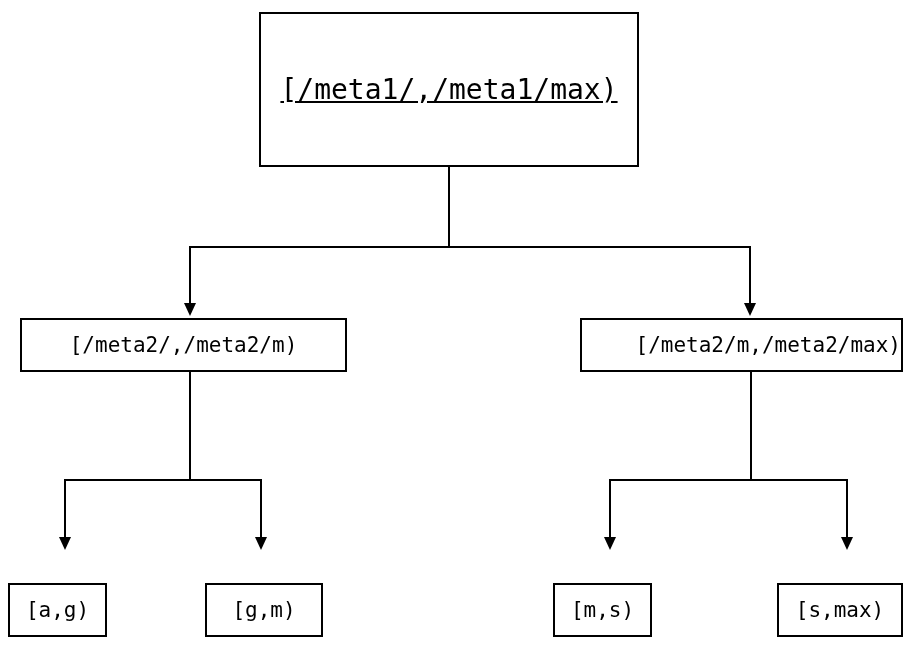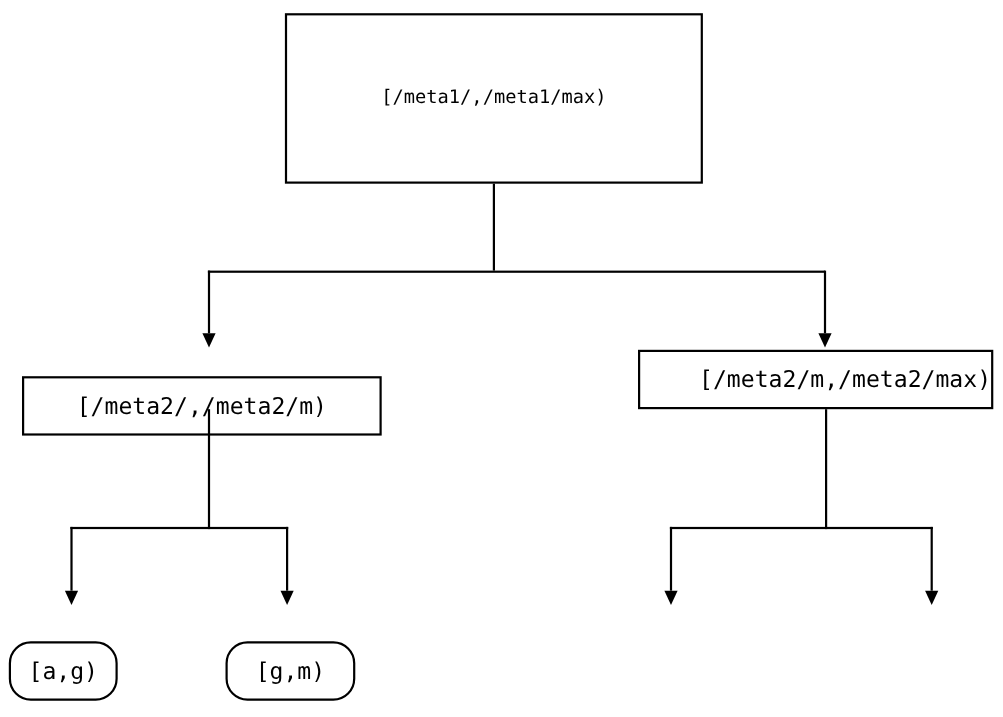--- a/index.html
+++ b/index.html
@@ -28,28 +28,28 @@
     color: #000000;
     white-space: pre;
   }
   .node-label {
     font-family: "DejaVu Sans Mono", "Liberation Mono", monospace;
     color: #000000;
     white-space: pre;
     line-height: 1;
   }
   .node.root          { left: 259px; top: 12px;  width: 380px; height: 155px; }
-  .node.root .node-label { font-size: 17px; }
+  .node.root .node-label { font-size: 28px; text-decoration: underline; }
 
-  .node.mid-left      { left: 20px;  top: 318px; width: 327px; height: 54px; margin-top: 24px; }
+  .node.mid-left      { left: 20px;  top: 318px; width: 327px; height: 54px; }
   .node.mid-right     { left: 580px; top: 318px; width: 323px; height: 54px; justify-content: flex-end; }
   .node.mid-left .node-label,
   .node.mid-right .node-label { font-size: 21px; }
 
-  .node.leaf          { top: 583px; height: 54px; border-radius: 20px; }
+  .node.leaf          { top: 583px; height: 54px; }
   .node.leaf .node-label { font-size: 21px; }
   .node.leaf-1        { left: 8px;   width: 99px; }
   .node.leaf-2        { left: 205px; width: 118px; }
   .node.leaf-3        { left: 553px; width: 99px; }
   .node.leaf-4        { left: 777px; width: 126px; }
 
   
   .vline {
     position: absolute;
     width: 2px;
@@ -108,15 +108,21 @@
   <div class="arrowhead" style="left:841px; top:537px;"></div>
 
   <div class="node leaf leaf-1">
     <span class="node-label">[a,g)</span>
   </div>
 
   <div class="node leaf leaf-2">
     <span class="node-label">[g,m)</span>
   </div>
 
+  <div class="node leaf leaf-3">
+    <span class="node-label">[m,s)</span>
+  </div>
 
+  <div class="node leaf leaf-4">
+    <span class="node-label">[s,max)</span>
+  </div>
 
 </div>
 
 </body></html>

